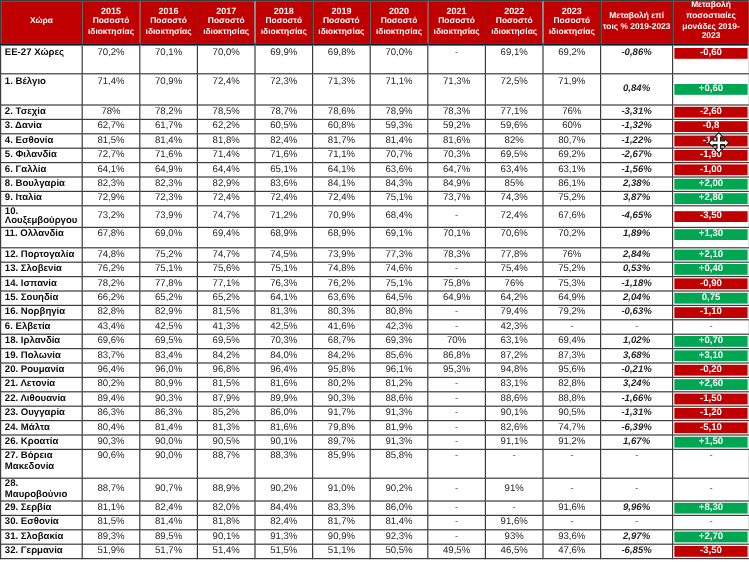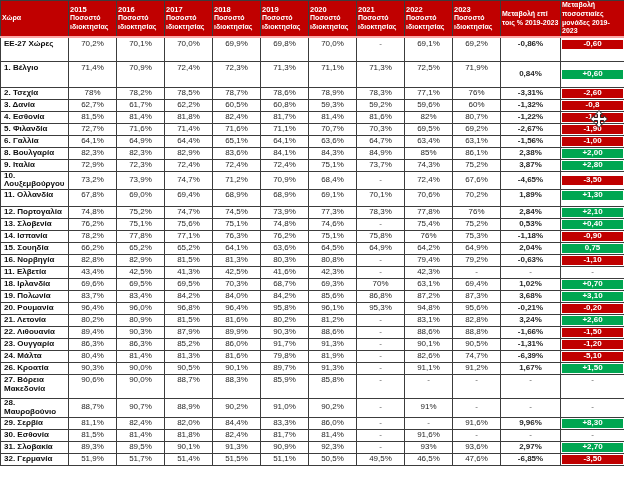--- a/index.html
+++ b/index.html
@@ -3,26 +3,26 @@
 <meta charset="utf-8">
 <style>
   * { box-sizing: border-box; }
   html,body { margin:0; padding:0; background:#fff; }
   body { width:624px; height:489px; font-family:"Liberation Sans", sans-serif; }
   .wrap { position:relative; width:624px; }
   table { border-collapse:collapse; table-layout:fixed; width:624px; }
   th, td { border:1px solid #3c3c3c; padding:0 1px; overflow:hidden; }
   thead th {
     background:var(--header-bg,#C00000); color:#fff; font-size:7px; font-weight:bold;
-    text-align:left; vertical-align:middle; line-height:1.25; border-bottom:2px solid #fca5a5;
+    text-align:center; vertical-align:middle; line-height:1.25; border-bottom:2px solid #0f172a;
   }
   thead th .y { display:block; font-size:7.5px; }
   td { font-size:8px; color:#262626; text-align:center; vertical-align:middle; line-height:1.1; }
   td.country { text-align:left; padding-left:3px; font-weight:bold; color:#0d0d0d; }
-  td.pct { font-weight:bold; }
+  td.pct { font-weight:bold;font-style:italic; }
   td.dash, .badge.none { color:#595959; font-weight:normal; }
   tr.h-normal { height:12px;padding-left:21px; }
   tr.h-eu { height:24px; } tr.h-eu td { vertical-align:top; padding-top:2px; }
   tr.h-tall { height:26px; }
   tr.h-tall td.country, tr.h-tall td.val { vertical-align:top; padding-top:2px; }
   tr.h-tall2 { height:17px; } tr.h-tall2 td { vertical-align:top; padding-top:1px; }
   tr.h-wrap { height:24px; } tr.h-wrap td { vertical-align:top; padding-top:1px; }
   tr.highlight { height:17px; }
   tr.highlight td {
     background:var(--neg,#C00000); color:#fff; font-weight:bold; font-size:11px;
@@ -324,21 +324,21 @@
           <td class="val">80,8%</td>
           <td class="val dash">-</td>
           <td class="val">79,4%</td>
           <td class="val">79,2%</td>
           <td class="pct">-0,63%</td>
           <td class="pp">
             <div class="badge red">-1,10</div>
           </td>
         </tr>
         <tr class="h-normal">
-          <td class="country">11. Ελβετία</td>
+          <td class="country">6. Ελβετία</td>
           <td class="val">43,4%</td>
           <td class="val">42,5%</td>
           <td class="val">41,3%</td>
           <td class="val">42,5%</td>
           <td class="val">41,6%</td>
           <td class="val">42,3%</td>
           <td class="val dash">-</td>
           <td class="val">42,3%</td>
           <td class="val dash">-</td>
           <td class="pct dash">-</td>

